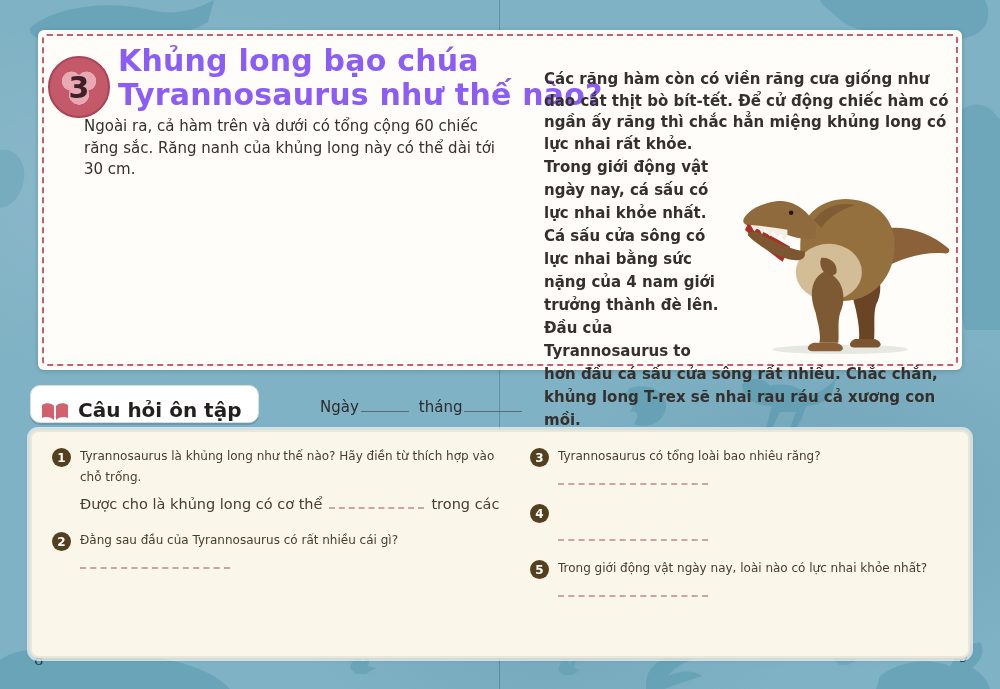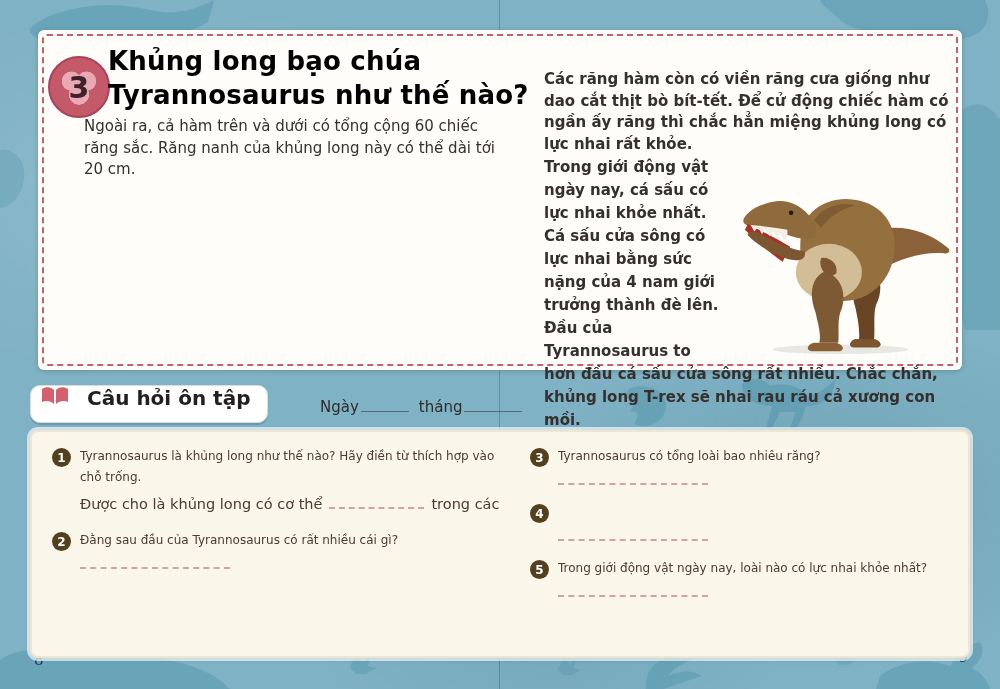--- a/index.html
+++ b/index.html
@@ -38,36 +38,36 @@
     background:
       radial-gradient(circle at 32% 36%, var(--badge_petal_pink,#e8a9b4) 24%, transparent 25%),
       radial-gradient(circle at 68% 36%, var(--badge_petal_pink,#e8a9b4) 24%, transparent 25%),
       radial-gradient(circle at 50% 68%, var(--badge_petal_pink,#e8a9b4) 28%, transparent 29%),
       radial-gradient(circle at 50% 45%, var(--badge_petal_pink,#e8a9b4) 30%, transparent 31%);
   }
   .badge .num{
     position:absolute;inset:0;display:flex;align-items:center;justify-content:center;
     font-size:30px;font-weight:bold;color:#3f2129;
   }
-  .title{position:absolute;left:70px;top:14px;color:#000000;font-weight:800;font-size:26px;line-height:34px;letter-spacing:.2px;}
+  .title{position:absolute;left:80px;top:14px;color:#8b5cf6;font-weight:800;font-size:30px;line-height:34px;letter-spacing:.2px;}
 
   .body-left{position:absolute;left:46px;top:86px;width:424px;color:var(--text_dark,#35302d);font-size:15px;line-height:21.5px;}
   .body-left p{margin:0;}
   .body-right{position:absolute;left:505px;top:38px;width:412px;color:var(--text_dark,#35302d);font-size:15px;line-height:21.5px;}
   .body-right p{margin:1px;font-weight:bold;}
   .body-right .p2{font-size:15px;line-height:23px;}
   .trex-fig{float:right;width:224px;height:198px;margin:2px 0 4px 8px;}
   .trex-fig svg{width:100%;height:100%;display:block;}
 
   
   .review-label{
     position:absolute;left:30px;top:385px;z-index:2;height:36px;
     background:#fff;border-radius:10px;border:1px solid #d8dde0;
     box-shadow:0 2px 0 rgba(40,80,100,.25);
-    display:flex;align-items:flex-start;gap:18px;padding:0 16px 0 10px;
+    display:flex;align-items:flex-end;gap:9px;padding:0 16px 0 10px;
   }
   .review-label .label-text{font-size:20px;font-weight:800;color:#241f1f;}
   .book-icon{width:28px;height:20px;display:block;}
   .date-area{position:absolute;left:320px;top:398px;z-index:2;font-size:15px;color:#2c2c2c;}
   .date-blank{display:inline-block;width:48px;border-bottom:1px solid #5a6b72;height:12px;margin:0 10px 0 2px;}
 
   
   .questions-panel{
     position:absolute;left:30px;top:430px;width:940px;height:228px;z-index:2;
     background:var(--cream_panel,#faf6ea);border-radius:8px;
@@ -137,21 +137,21 @@
       <div class="petals"></div>
       <span class="num">3</span>
     </div>
 
     <div class="title">
       <div>Khủng long bạo chúa</div>
       <div>Tyrannosaurus như thế nào?</div>
     </div>
 
     <div class="body-left">
-      <p>Ngoài ra, cả hàm trên và dưới có tổng cộng 60 chiếc răng sắc. Răng nanh của khủng long này có thể dài tới 20 cm.</p>
+      <p>Ngoài ra, cả hàm trên và dưới có tổng cộng 60 chiếc răng sắc. Răng nanh của khủng long này có thể dài tới 30 cm.</p>
     </div>
 
     <div class="body-right">
       <p>Các răng hàm còn có viền răng cưa giống như dao cắt thịt bò bít-tết. Để cử động chiếc hàm có ngần ấy răng thì chắc hẳn miệng khủng long có lực nhai rất khỏe.</p>
       <div class="trex-fig">
         <svg viewBox="0 0 230 210">
           <ellipse cx="112" cy="203" rx="72" ry="5" fill="rgba(30,50,40,0.10)"></ellipse>
 
           <path d="M138 80 C168 68 202 74 227 96 C229 99 227 102 222 101 C199 99 174 108 157 117 L136 108 Z" fill="#8a6138"></path>
 

